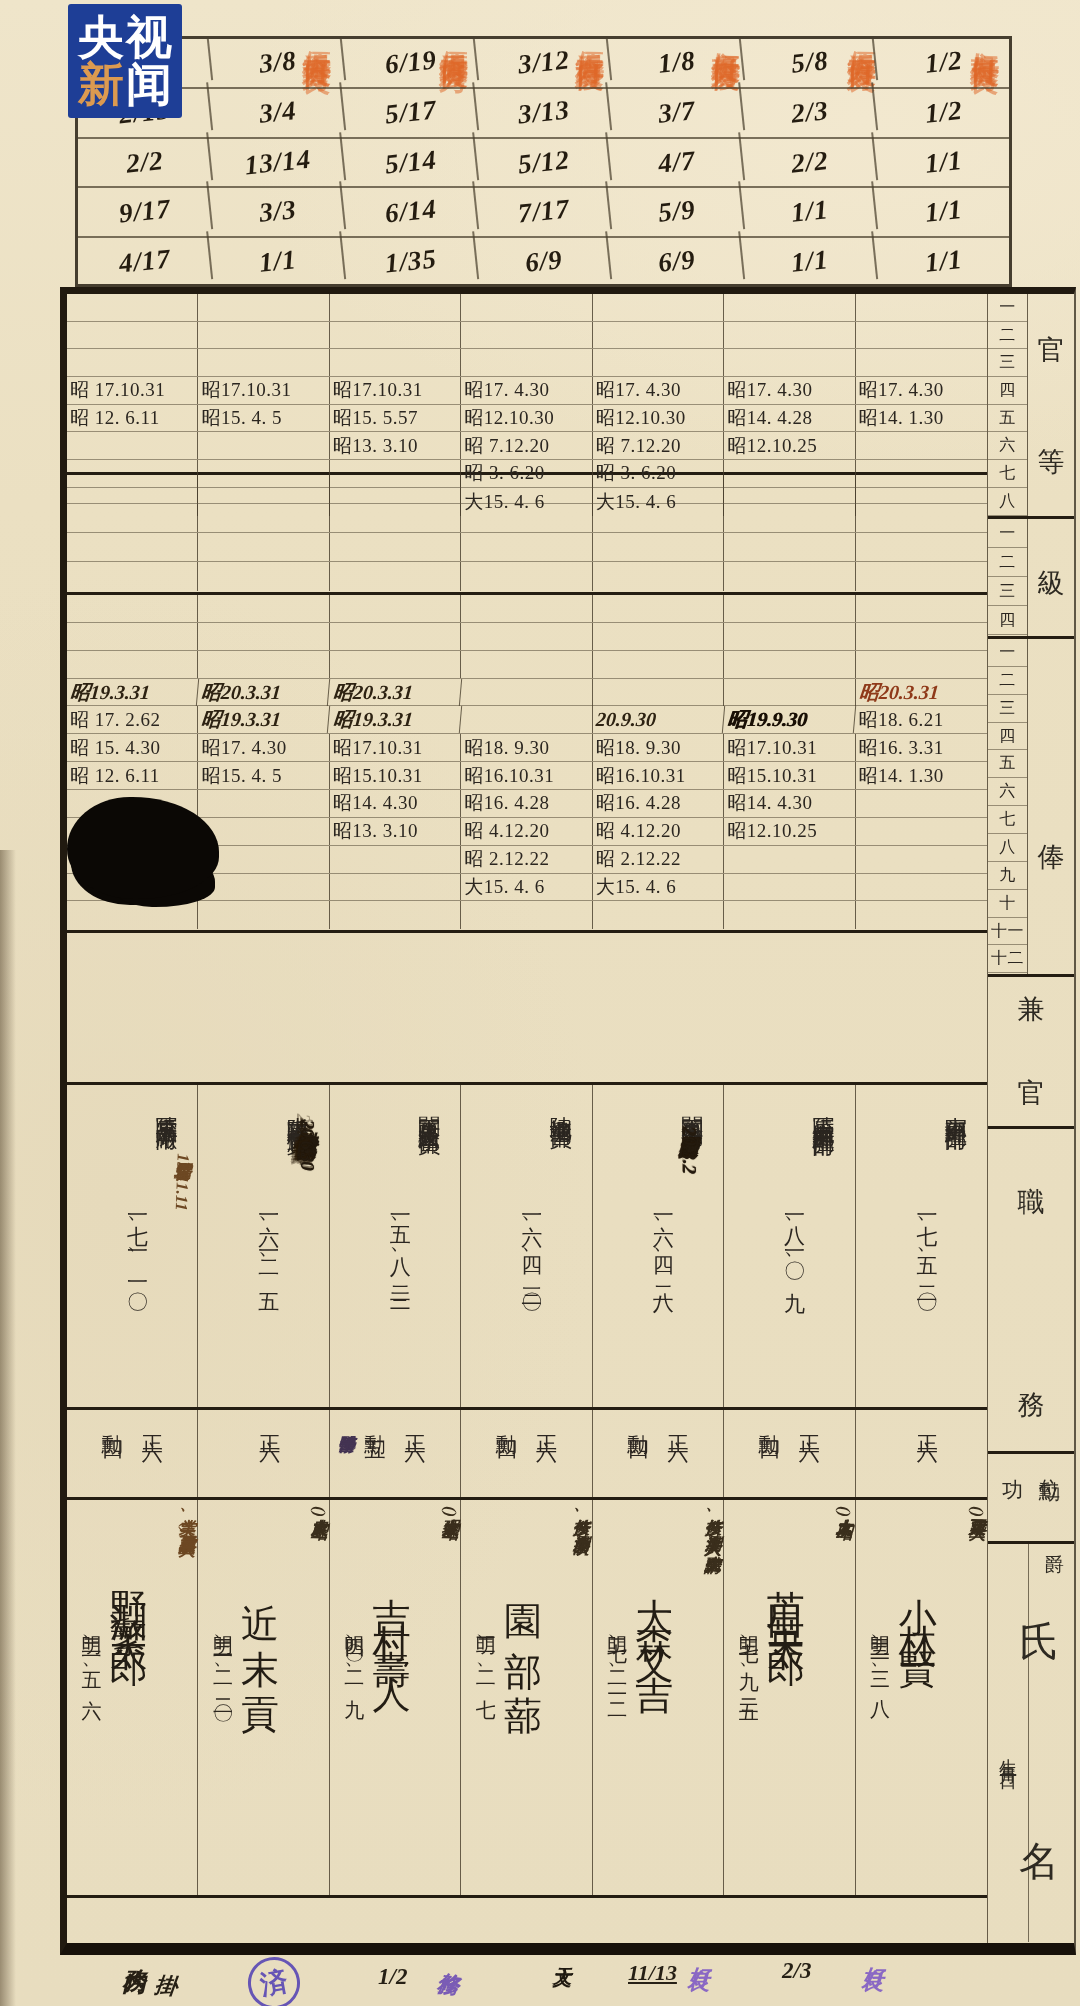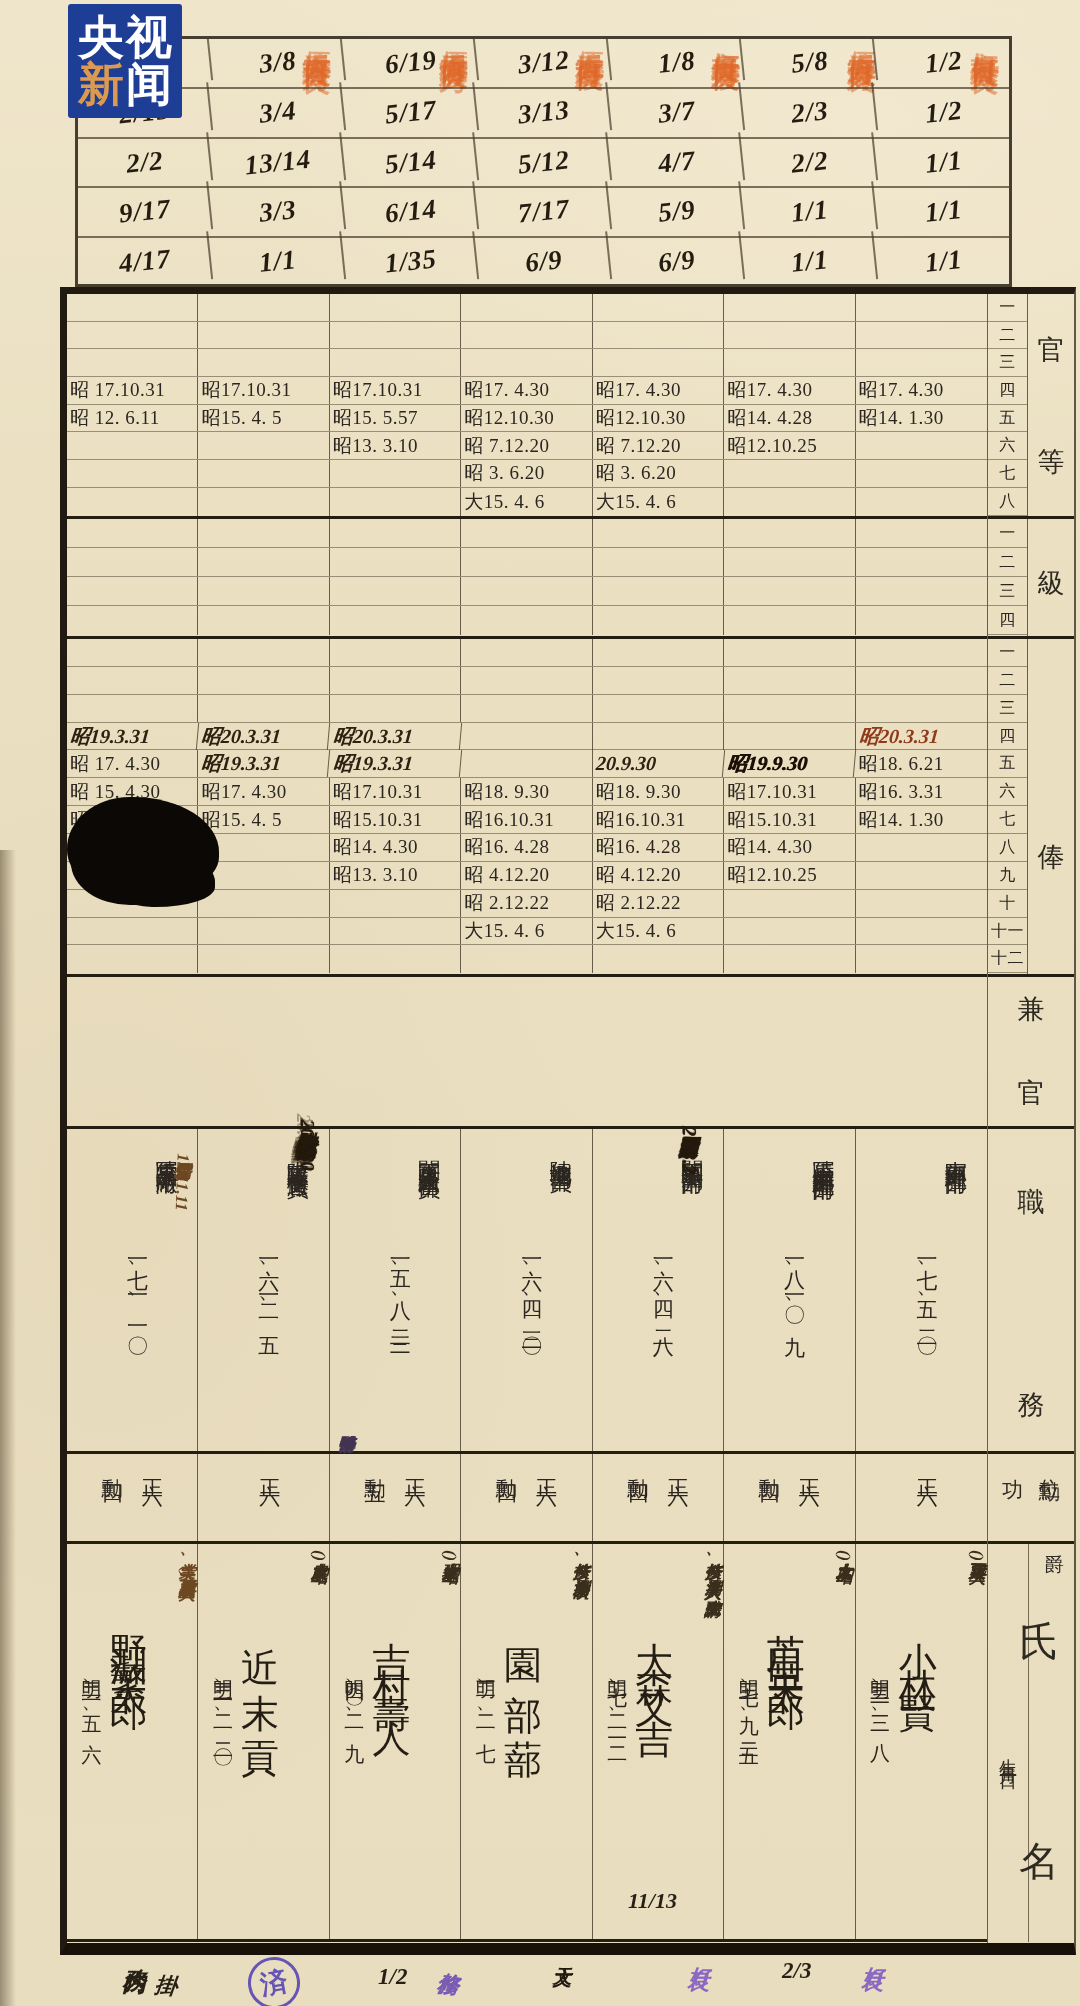--- a/index.html
+++ b/index.html
@@ -38,21 +38,21 @@
   .s1{left:132px}.s2{left:300px}.s3{left:437px}.s4{left:573px}.s5{left:709px}.s6{left:845px}.s7{left:968px}
   
   .main{position:absolute;left:60px;top:287px;width:1016px;height:1668px;box-sizing:border-box;
     border-left:7px solid #211a10;border-top:7px solid #211a10;
     border-bottom:12px solid #17110a;border-right:2px solid rgba(60,52,38,.8);
     display:flex;z-index:6;}
   .mt-left{width:920px;position:relative;}
   .mt-right{flex:1;border-left:1.5px solid rgba(70,60,42,.8);position:relative;}
   .sec{position:relative;border-bottom:3.5px solid #241d12;box-sizing:border-box;}
   .sec:last-child{border-bottom:none;}
-  .sec-a{height:225px}.sec-b{height:120px}.sec-c{height:338px}.sec-d{height:152px}
+  .sec-a{height:181px}.sec-b{height:120px}.sec-c{height:338px}.sec-d{height:152px}
   .sec-e{height:325px}.sec-f{height:90px}.sec-g{height:398px}
   .trow{display:grid;grid-template-columns:repeat(7,1fr);border-bottom:1px solid rgba(70,60,42,.5);box-sizing:border-box;}
   .sec-a .trow{height:27.7px}.sec-b .trow{height:29.1px}.sec-c .trow{height:27.87px}
   .sec .trow:last-child{border-bottom:none;}
   .tcell{border-right:1.4px solid rgba(70,60,42,.8);box-sizing:border-box;display:flex;
     align-items:center;padding-left:3px;font-size:19px;color:#2b2620;letter-spacing:.5px;white-space:pre;}
   .trow .tcell:last-child{border-right:none;}
   .tcell.hw{font-style:italic;font-weight:700;font-size:20px;color:#2d2212;transform:skewX(-5deg);letter-spacing:0;}
   .tcell.red{color:#8f3a1a;}
   .tcell.boldhw{color:#190f05;text-shadow:.7px 0 0 #190f05;}
@@ -111,21 +111,21 @@
   .fstamp{position:absolute;left:248px;top:1957px;width:46px;height:46px;border:3px solid #5847b5;
     border-radius:50%;color:#5847b5;font-size:27px;font-weight:700;display:grid;place-items:center;
     transform:rotate(-10deg);opacity:.9;z-index:20;}
   .fnote{position:absolute;z-index:20;font-style:italic;font-weight:700;color:#262015;}
   .fnote.v{writing-mode:vertical-rl;text-orientation:upright;}
   .f1{left:118px;top:1950px;font-size:24px;}
   .f2{left:154px;top:1956px;font-size:22px;transform:rotate(6deg);}
   .f3{left:378px;top:1964px;font-size:23px;}
   .f4{left:437px;top:1956px;font-size:22px;color:#7a5cb5;transform:rotate(8deg);}
   .f5{left:549px;top:1952px;font-size:19px;color:#1f1910;}
-  .f6{left:628px;top:1888px;font-size:22px;}
+  .f6{left:628px;top:1960px;font-size:22px;text-decoration:underline;}
   .f7{left:684px;top:1950px;font-size:22px;color:#8a68c4;}
   .f8{left:782px;top:1958px;font-size:23px;}
   .f9{left:858px;top:1950px;font-size:22px;color:#8a68c4;}
 </style>
 </head>
 <body>
 
 <div class="page">
 
   <div class="logo">
@@ -344,21 +344,21 @@
           <div class="trow">
             <div class="tcell hw">昭19.3.31</div>
             <div class="tcell hw">昭20.3.31</div>
             <div class="tcell hw">昭20.3.31</div>
             <div class="tcell"></div>
             <div class="tcell"></div>
             <div class="tcell"></div>
             <div class="tcell hw red">昭20.3.31</div>
           </div>
           <div class="trow">
-            <div class="tcell">昭 17. 4.30</div>
+            <div class="tcell">昭 17. 2.62</div>
             <div class="tcell hw">昭19.3.31</div>
             <div class="tcell hw">昭19.3.31</div>
             <div class="tcell"></div>
             <div class="tcell hw">20.9.30</div>
             <div class="tcell hw boldhw">昭19.9.30</div>
             <div class="tcell">昭18. 6.21</div>
           </div>
           <div class="trow">
             <div class="tcell">昭 15. 4.30</div>
             <div class="tcell">昭17. 4.30</div>

